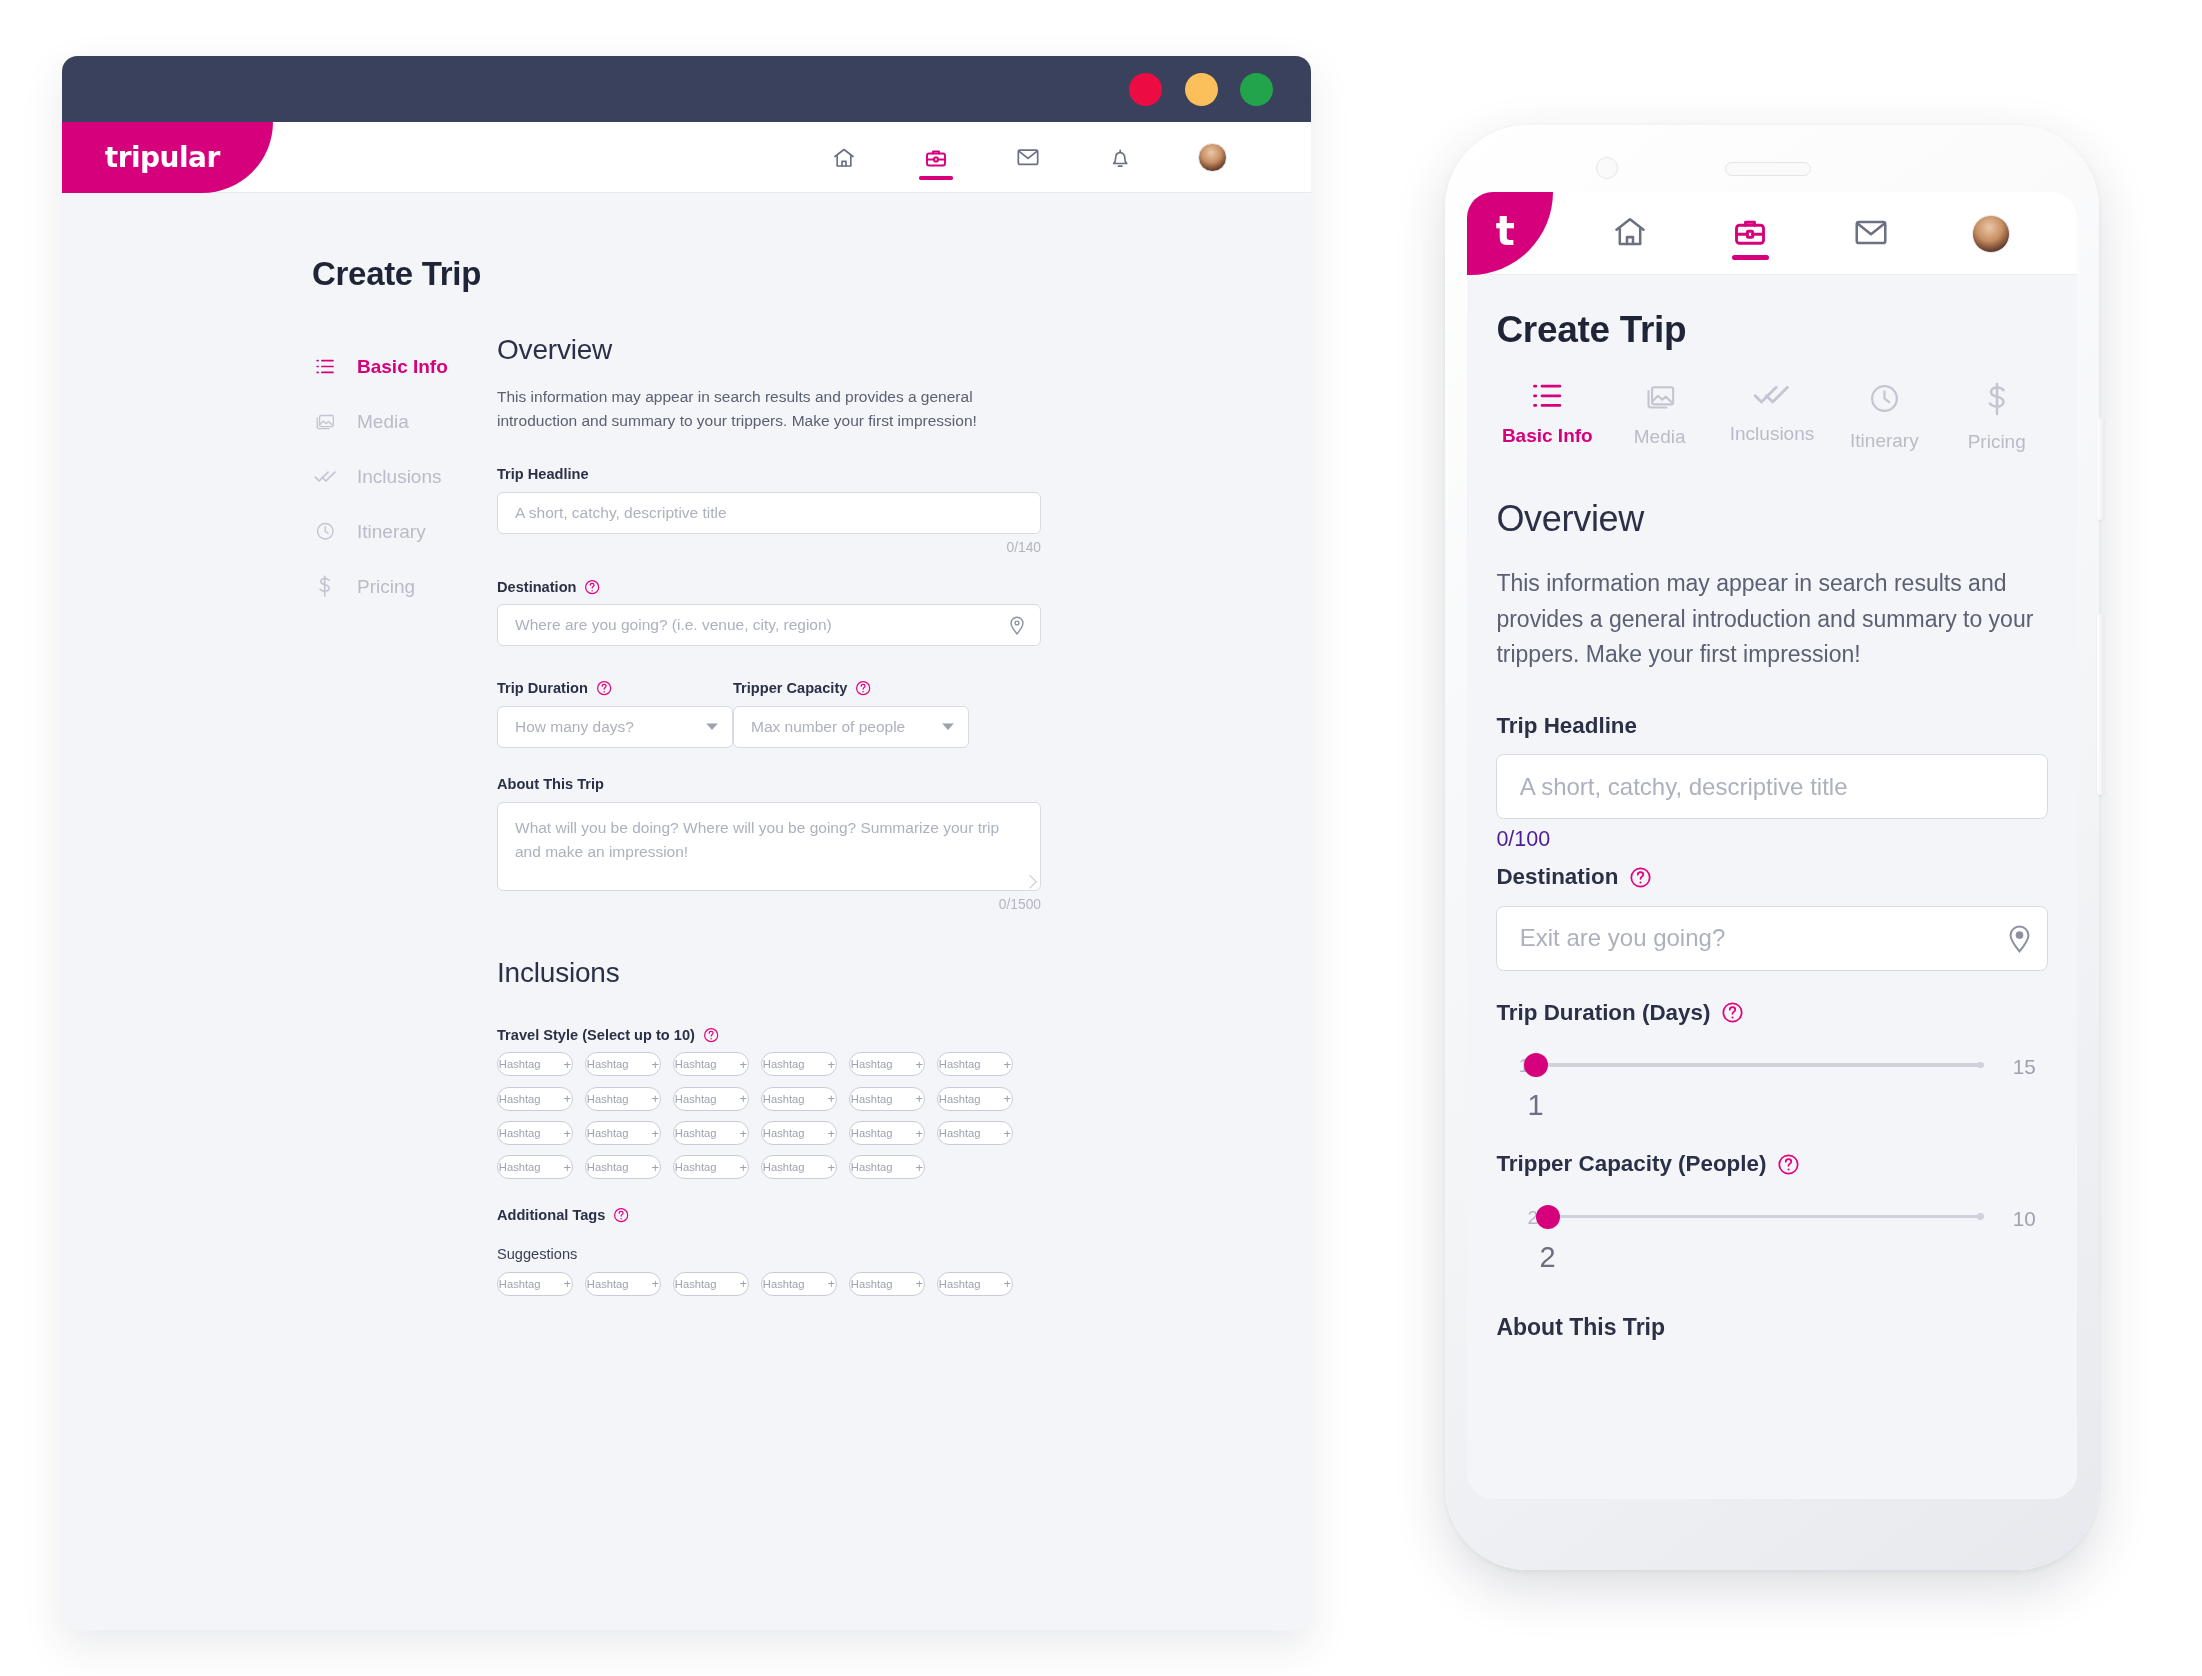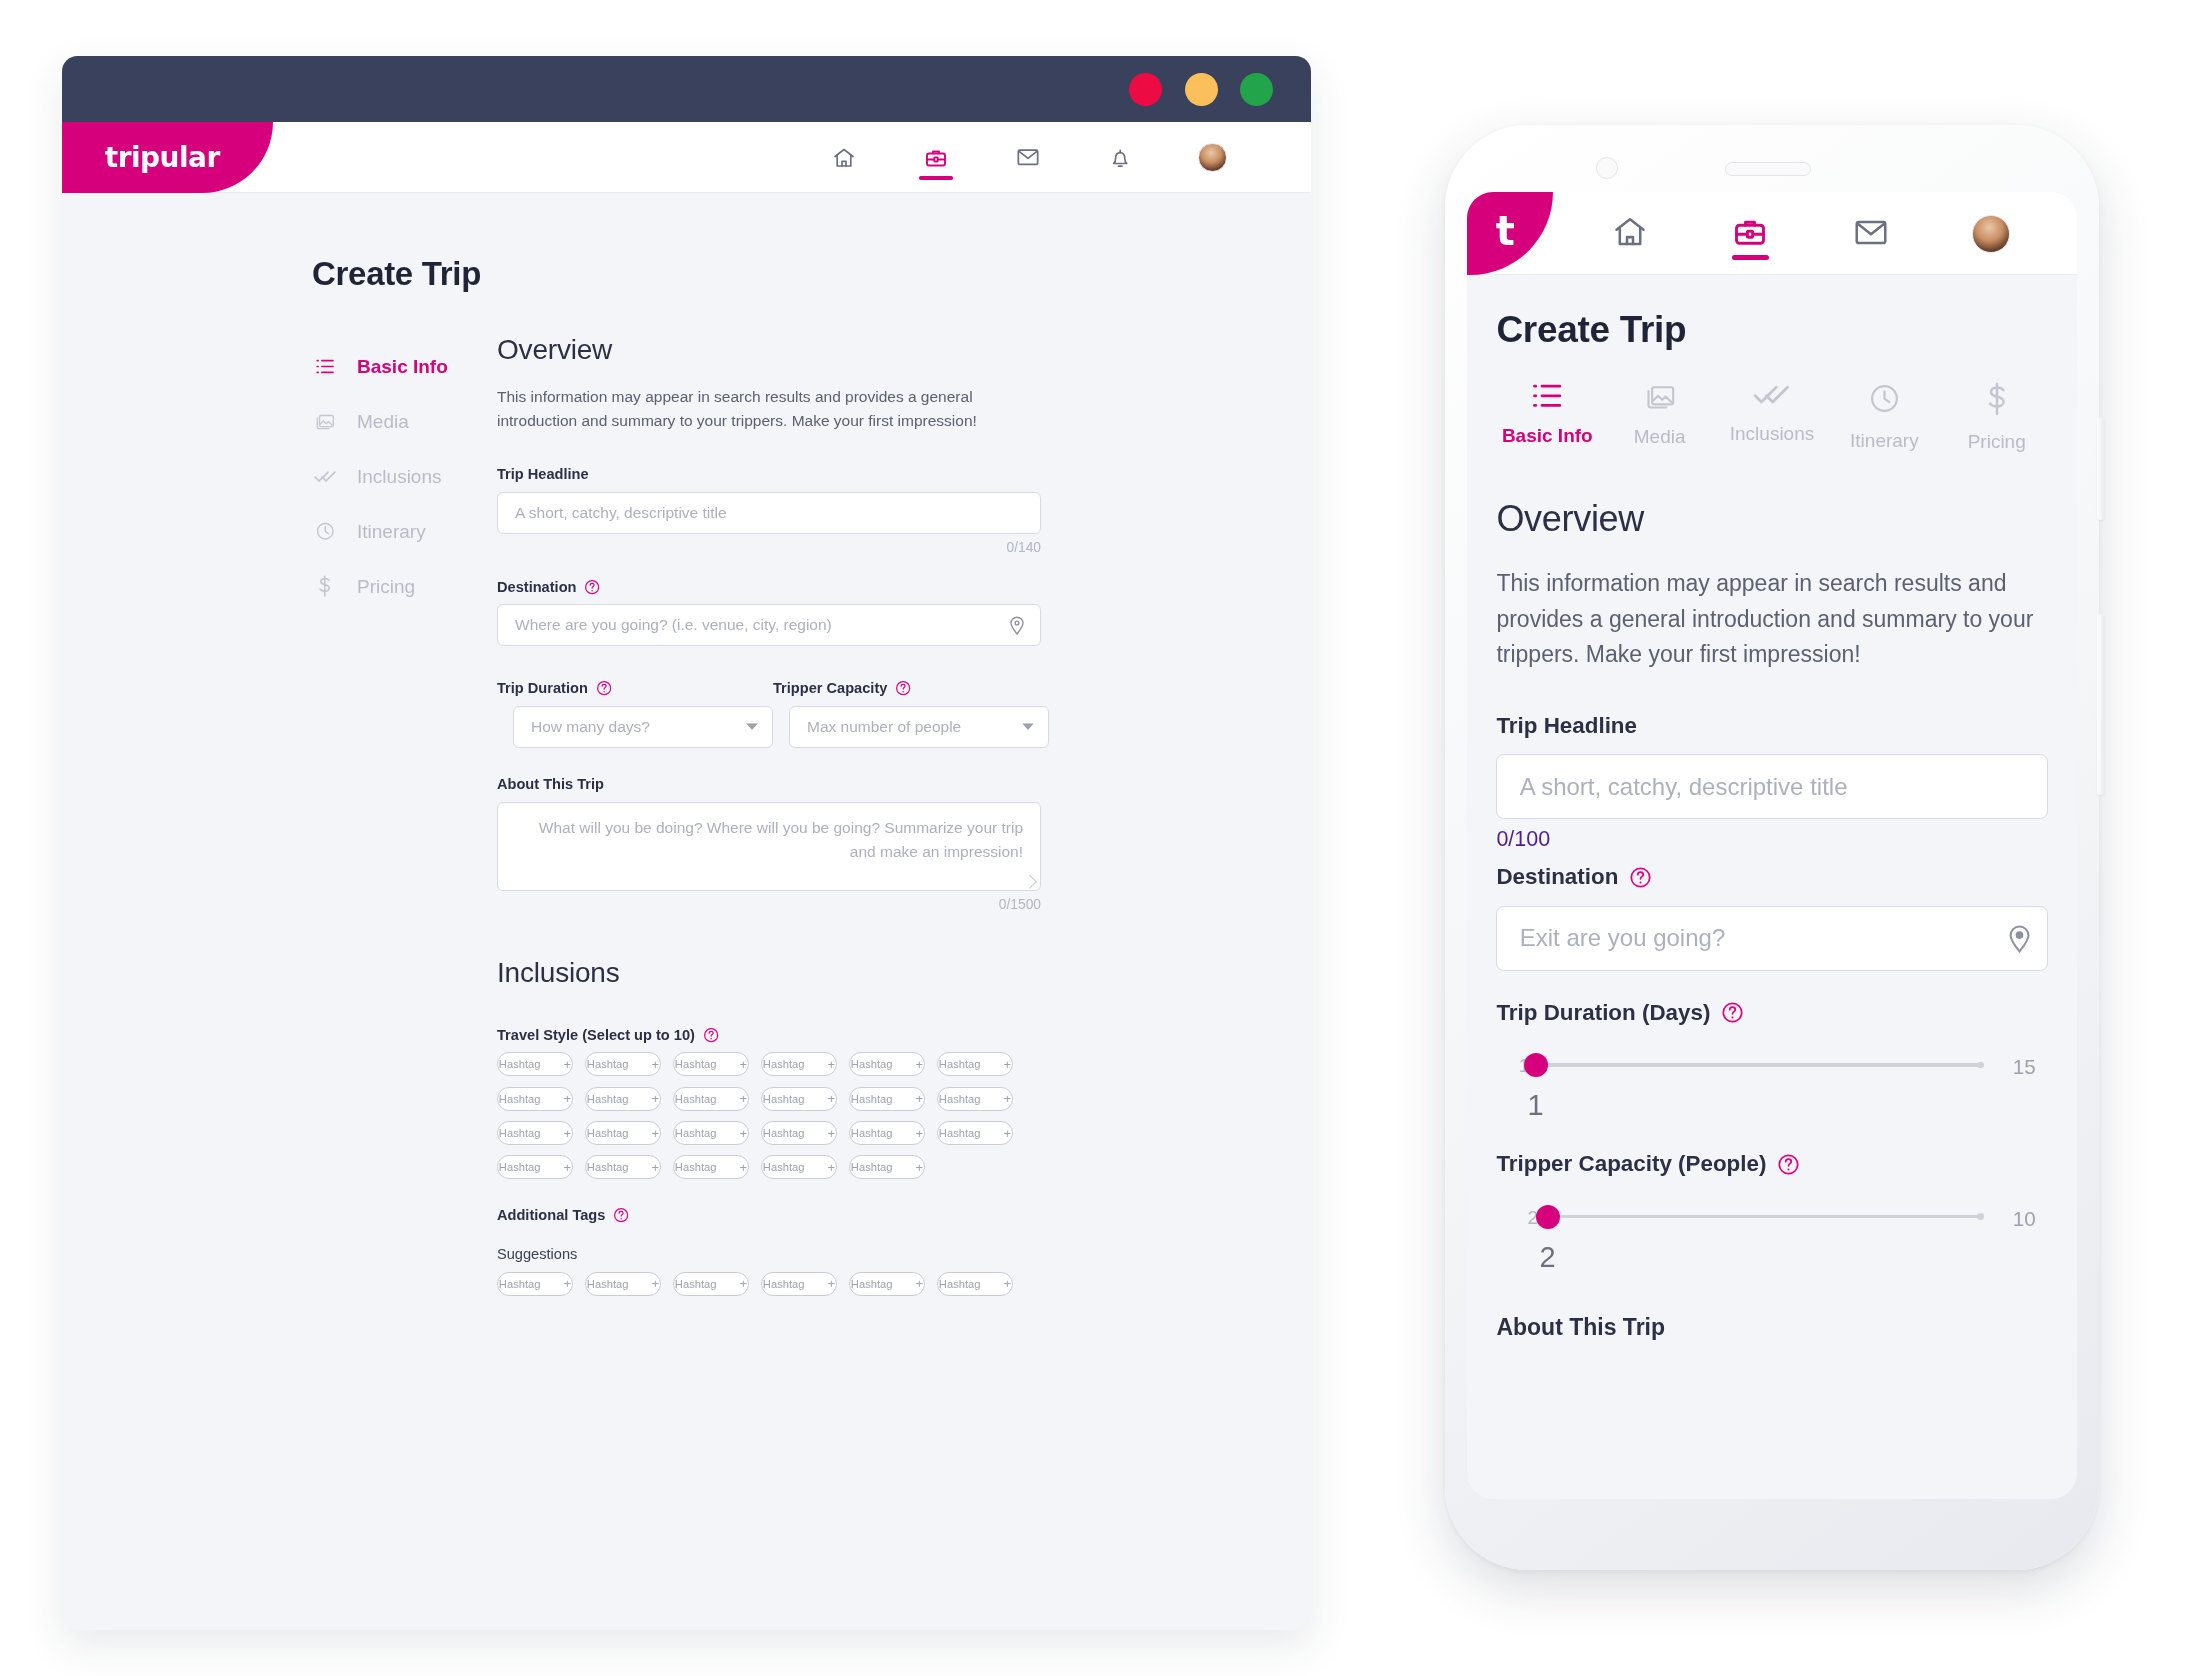--- a/index.html
+++ b/index.html
@@ -107,26 +107,26 @@
     padding: 0 17px; position: relative;
   }
   .field .ph { font-size: 15.5px; color: #adb1bd; }
   .w-wide { width: 544px; }
   .counter {
     width: 544px; text-align: right; font-size: 13.8px;
     color: #b2b6c2; margin-top: 6px;
   }
   .field-ico { position: absolute; right: 13.8px; top: 50%; transform: translateY(-50%); }
   .row2 { display: flex; margin-bottom: 28px; }
-  .w-half { width: 260px; margin-left: 16px; }
+  .w-half { width: 236px; }
   .ta {
     background: #fff; border: 0.9px solid #d8dae2; border-radius: 6px;
     width: 544px; height: 89px; padding: 13.8px 17px; position: relative;
   }
-  .ta .ph { font-size: 15.5px; color: #adb1bd; line-height: 1.5; display: block; text-align: right; }
+  .ta .ph { font-size: 15.5px; color: #adb1bd; line-height: 1.5; display: block; }
   .ta-grip {
     position: absolute; right: 4.3px; bottom: 3.4px; width: 9.5px; height: 9.5px;
     border-right: 1.3px solid #c6c9d4; border-bottom: 1.3px solid #c6c9d4;
     transform: rotate(-45deg) translate(-0.9px,-0.9px);
   }
   .spacer-40 { height: 34px; }
   .spacer-28 { height: 24px; }
 
   .pill-wrap { display: flex; flex-wrap: wrap; gap: 10.3px 12px; width: 551px; }
   .pill {

